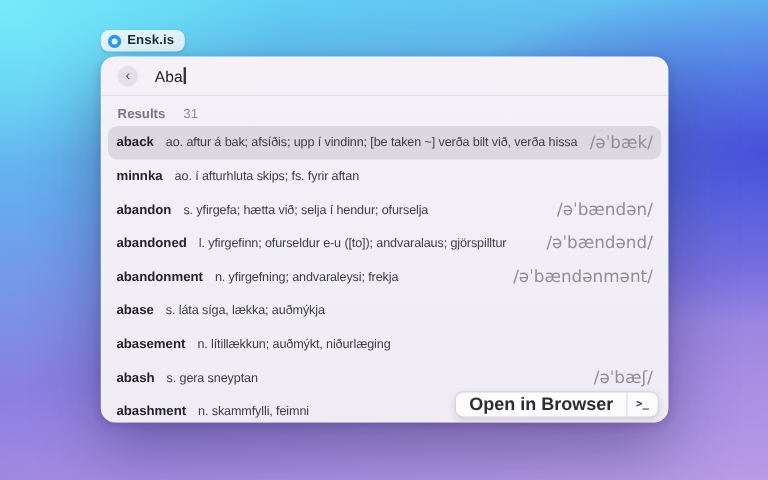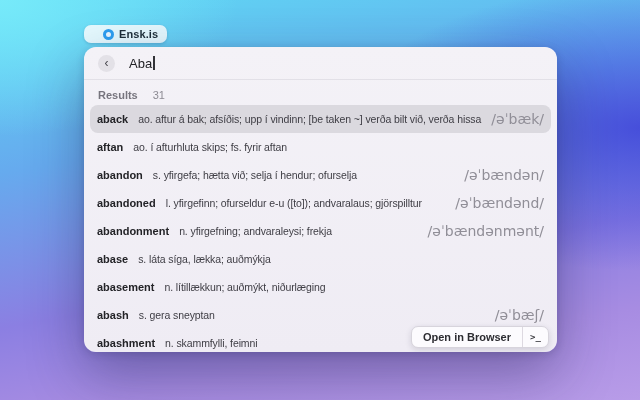--- a/index.html
+++ b/index.html
@@ -10,21 +10,21 @@
     background:
       radial-gradient(70% 55% at 100% 32%, rgba(62,66,216,0.85) 0%, rgba(62,66,216,0) 65%),
       radial-gradient(60% 55% at 0% 0%, rgba(120,235,250,0.95) 0%, rgba(120,235,250,0) 62%),
       linear-gradient(170deg, #5fd9f4 0%, #66aaee 34%, #8b7fe2 64%, #a78ce2 82%, #b89ce8 100%);
   }
 
   
   .ext-tab {
     position: absolute; left: 84px; top: 25px; height: 18px;
     display: flex; align-items: center; gap: 5px;
-    padding: 0 9px 0 19px;
+    padding: 0 9px 0 6px;
     background: rgba(255,255,255,0.82);
     border-radius: 7px;
     box-shadow: 0 1px 3px rgba(20,30,80,0.18);
   }
   .app-dot {
     width: 11px; height: 11px; border-radius: 50%;
     background: #2d9ef0; position: relative; flex-shrink: 0;
   }
   .app-dot::after {
     content: ""; position: absolute; left: 3px; top: 3px;
@@ -81,21 +81,21 @@
   
   .action-pill {
     position: absolute; right: 8px; bottom: 4px; height: 22px;
     display: flex; align-items: stretch;
     background: #fcfbfe; border: 1px solid #d7d4dc; border-radius: 7px;
     box-shadow: 0 2px 6px rgba(30,30,60,0.14);
     overflow: hidden;
   }
   .action-main {
     display: flex; align-items: center; padding: 0 11px;
-    font-size: 11px; font-weight: 700; color: #2c2c31;
+    font-size: 15px; font-weight: 700; color: #2c2c31;
     background: transparent; border: none; cursor: pointer;
   }
   .action-sep { width: 1px; background: #ddd9e1; }
   .action-key {
     display: flex; align-items: center; justify-content: center;
     width: 25px; font-size: 9px; font-weight: 700; color: #3a3a40;
     font-family: "DejaVu Sans Mono", monospace;
     background: transparent; border: none; cursor: pointer;
   }
 </style>
@@ -127,21 +127,21 @@
   </div>
 
   <div class="list">
   <div class="row selected">
     <span class="row-word">aback</span>
     <span class="row-def">ao. aftur á bak; afsíðis; upp í vindinn; [be taken ~] verða bilt við, verða hissa</span>
     <span class="row-pron">/əˈbæk/</span>
   </div>
 
   <div class="row">
-    <span class="row-word">aftan</span>
+    <span class="row-word">minnka</span>
     <span class="row-def">ao. í afturhluta skips; fs. fyrir aftan</span>
     <span class="row-pron"></span>
   </div>
 
   <div class="row">
     <span class="row-word">abandon</span>
     <span class="row-def">s. yfirgefa; hætta við; selja í hendur; ofurselja</span>
     <span class="row-pron">/əˈbændən/</span>
   </div>
 

